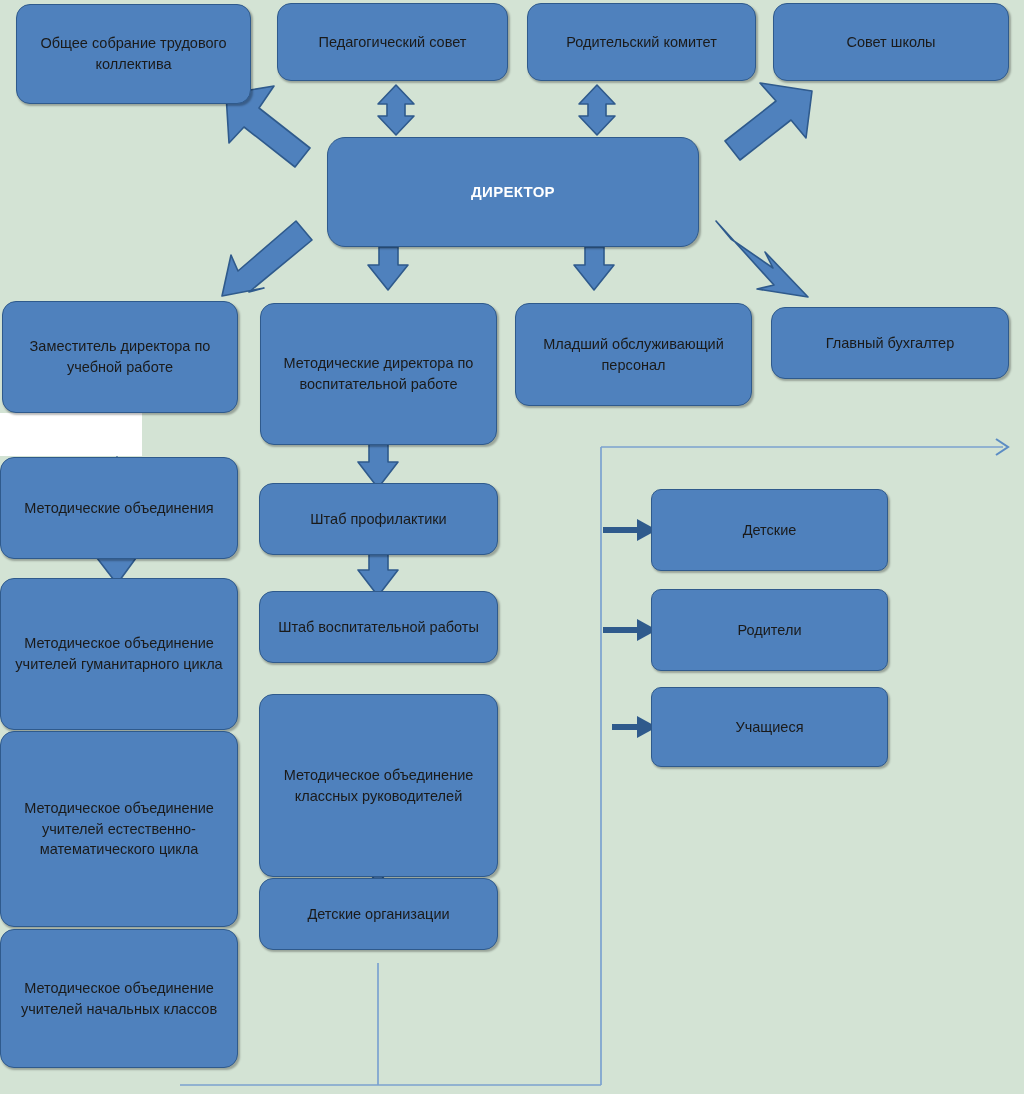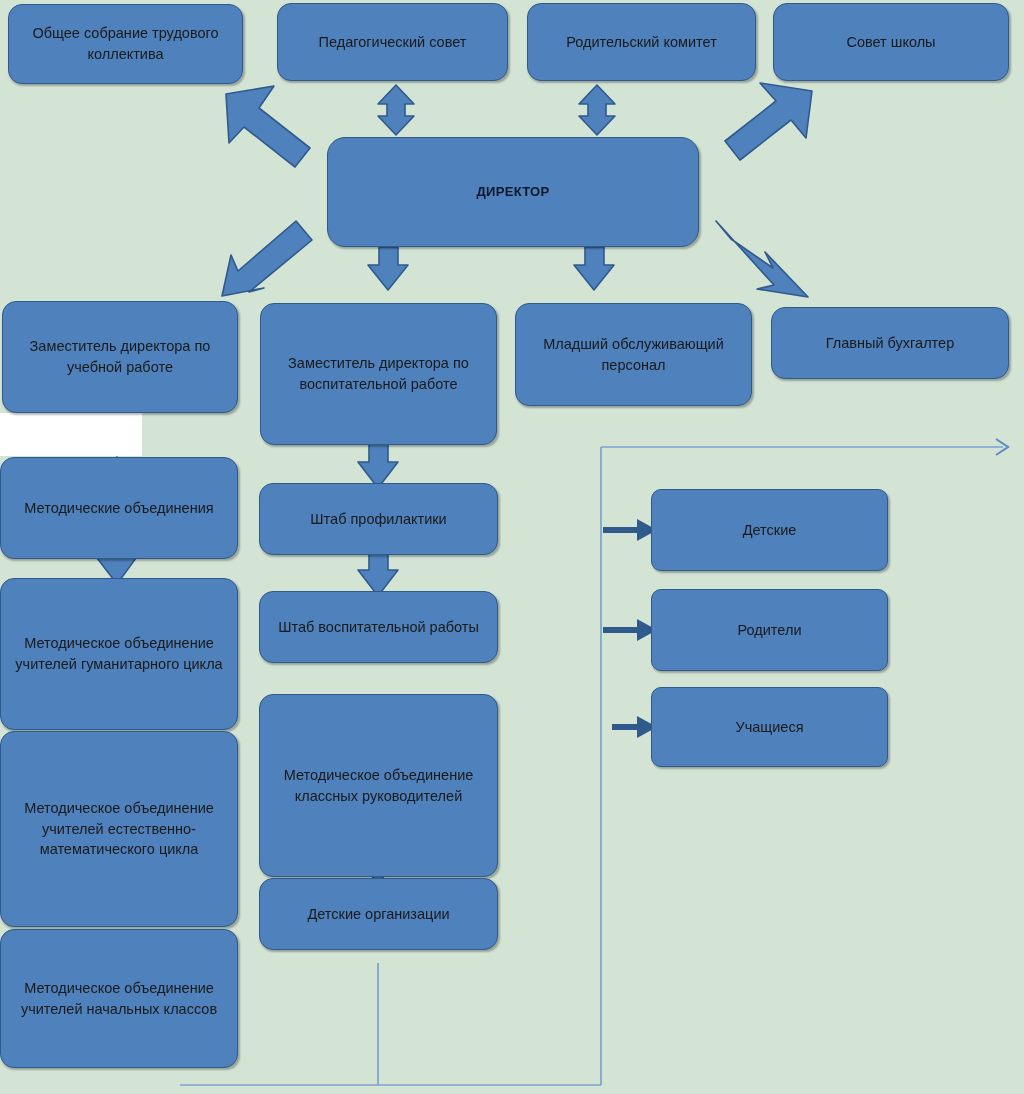--- a/index.html
+++ b/index.html
@@ -29,23 +29,23 @@
     text-align: center;
     color: #1a1a1a;
     font-size: 14.5px;
     line-height: 1.42;
     padding: 4px 9px;
     box-shadow: 1.5px 2px 2px rgba(0,0,0,0.28);
   }
   .node.small-radius { border-radius: 10px; }
   .node .label { display: block; width: 100%; }
   .node.director {
-    color: #0f172a;
+    color: #ffffff;
     font-weight: bold;
-    font-size: 13px;
+    font-size: 15px;
     letter-spacing: 0.3px;
   }
 
   
   .white-patch {
     position: absolute;
     background: #ffffff;
   }
 
   
@@ -123,21 +123,21 @@
 
     <path class="thickline" d="M 603 630 L 641 630"></path>
     <polygon class="thickhead" points="637,619 657,630 637,641"></polygon>
 
     <path class="thickline" d="M 612 727 L 641 727"></path>
     <polygon class="thickhead" points="637,716 657,727 637,738"></polygon>
   </svg>
 
   <div class="white-patch" style="left:0px; top:413px; width:142px; height:43px;"></div>
 
-  <div class="node" style="left:8px; top:4px; width:235px; height:80px;">
+  <div class="node" style="left:16px; top:4px; width:235px; height:100px;">
     <span class="label">Общее собрание трудового коллектива</span>
   </div>
 
   <div class="node" style="left:277px; top:3px; width:231px; height:78px;">
     <span class="label">Педагогический совет</span>
   </div>
 
   <div class="node" style="left:527px; top:3px; width:229px; height:78px;">
     <span class="label">Родительский комитет</span>
   </div>
@@ -148,21 +148,21 @@
 
   <div class="node director" style="left:327px; top:137px; width:372px; height:110px; border-radius:18px;">
     <span class="label">ДИРЕКТОР</span>
   </div>
 
   <div class="node" style="left:2px; top:301px; width:236px; height:112px;">
     <span class="label">Заместитель директора по учебной работе</span>
   </div>
 
   <div class="node" style="left:260px; top:303px; width:237px; height:142px;">
-    <span class="label">Заместитель директора по воспитательной работе</span>
+    <span class="label">Методические директора по воспитательной работе</span>
   </div>
 
   <div class="node" style="left:515px; top:303px; width:237px; height:103px;">
     <span class="label">Младший обслуживающий персонал</span>
   </div>
 
   <div class="node" style="left:771px; top:307px; width:238px; height:72px;">
     <span class="label">Главный бухгалтер</span>
   </div>
 

